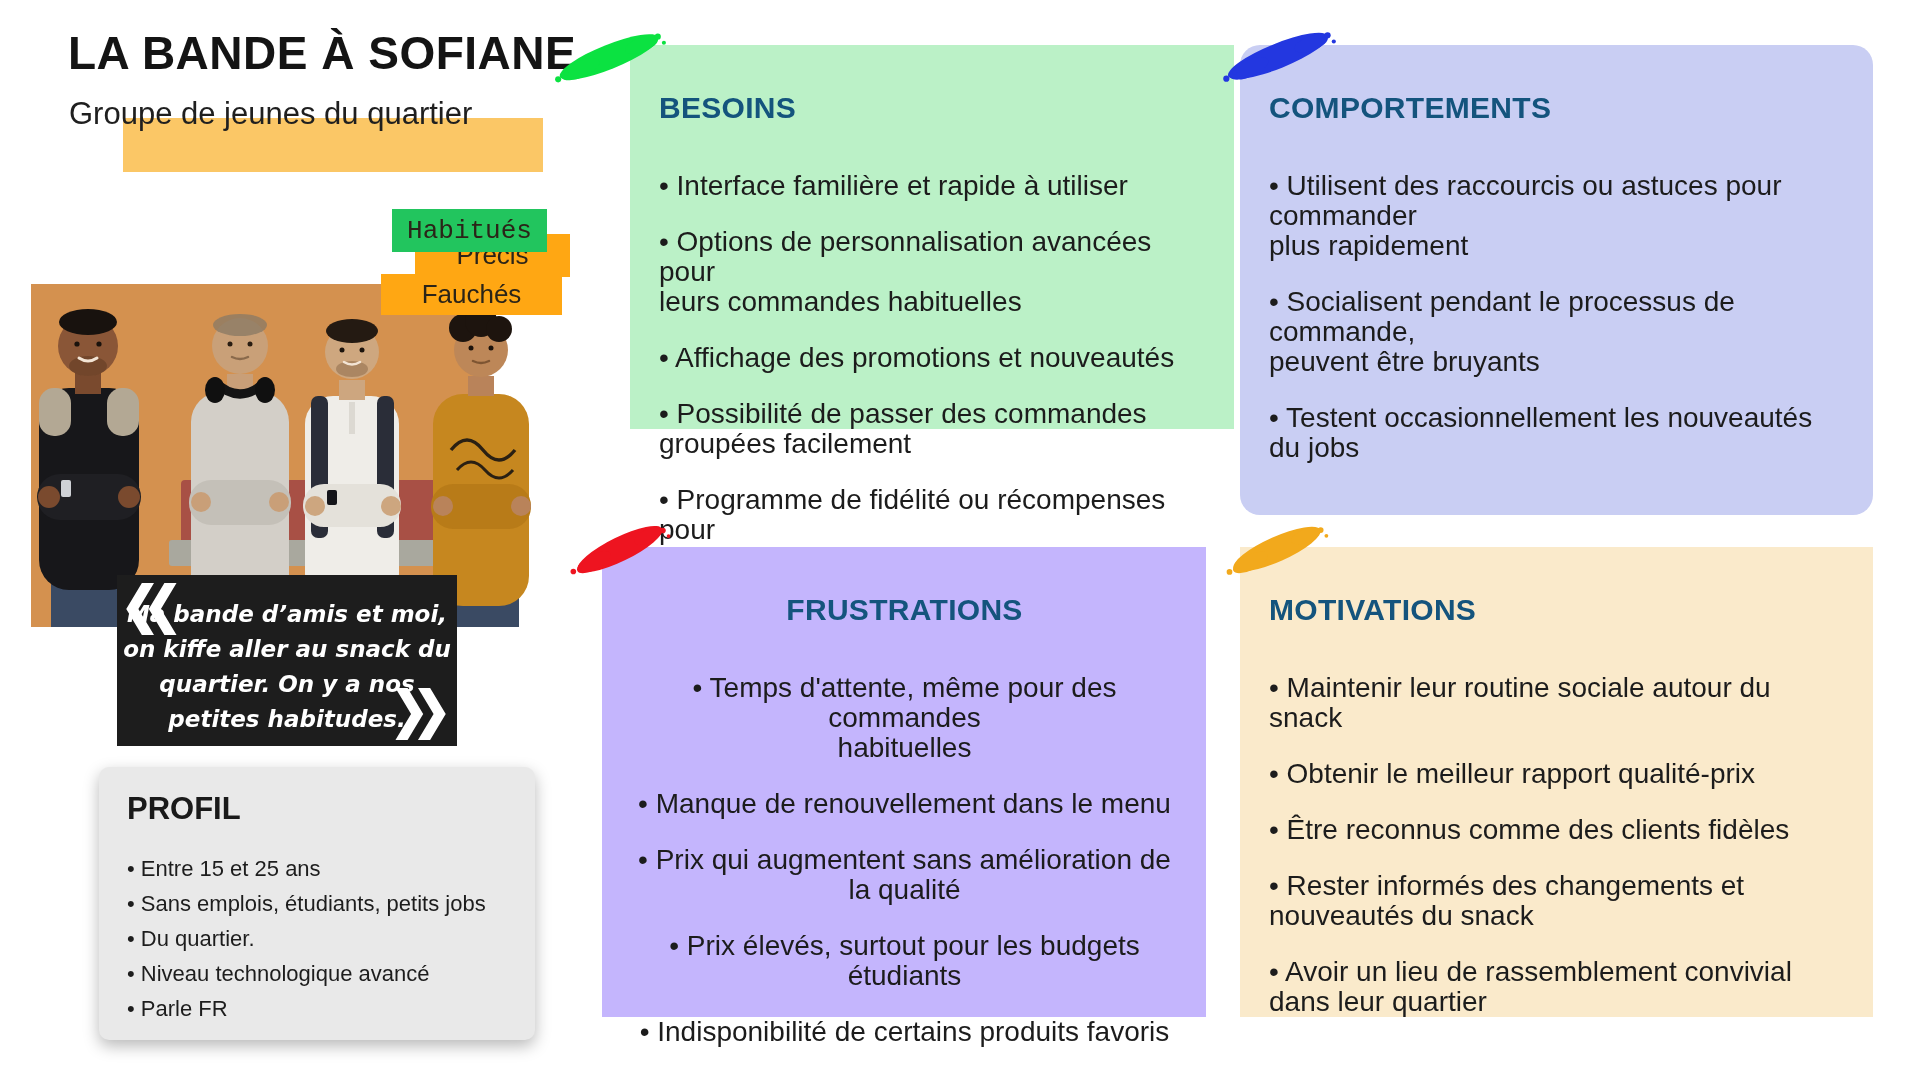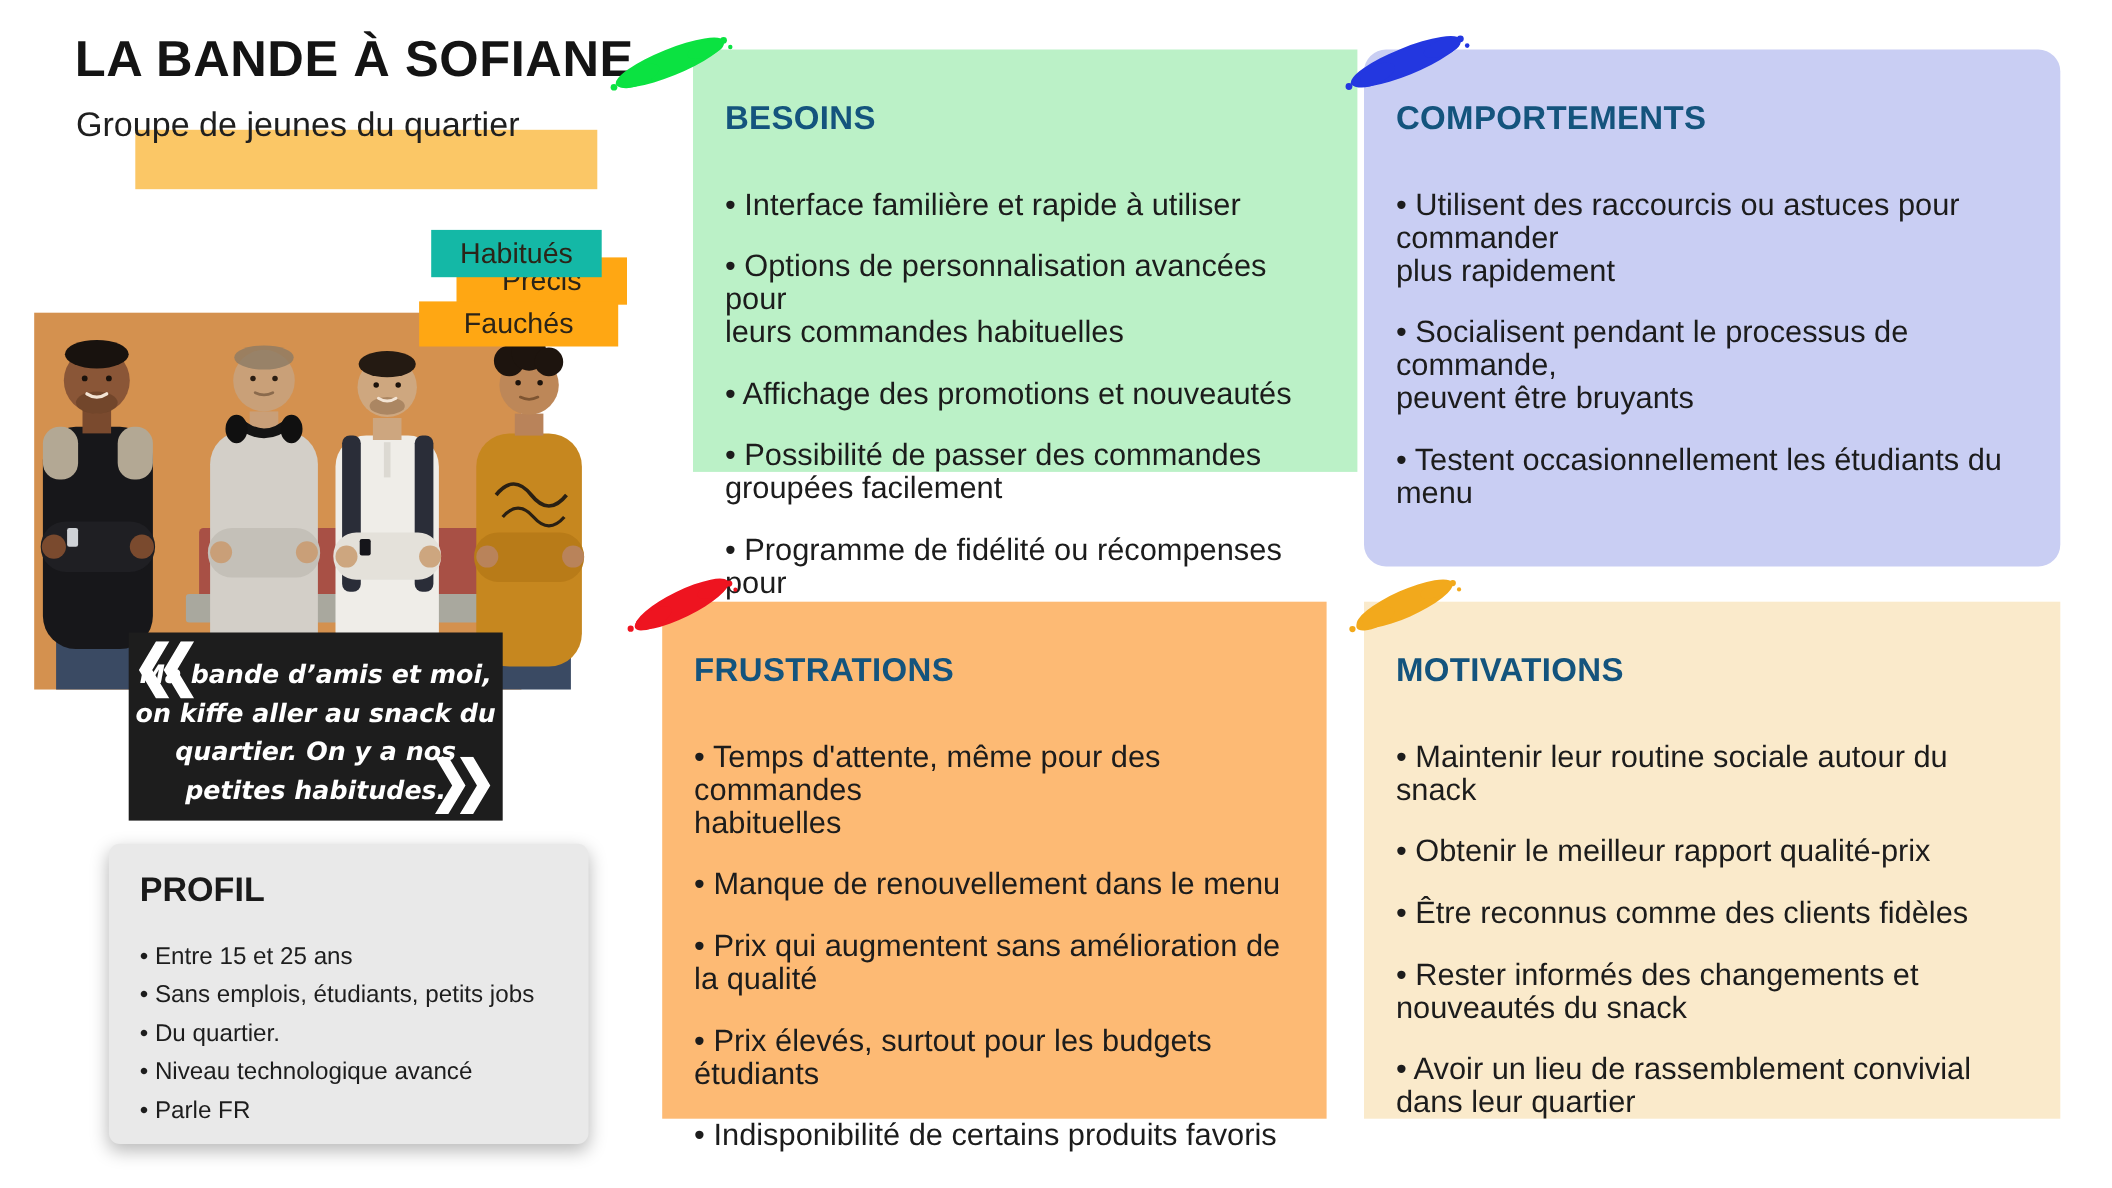--- a/index.html
+++ b/index.html
@@ -56,21 +56,21 @@
   .b-red{left:564px;top:516px;width:112px;height:70px;}
   .b-yellow{left:1220px;top:518px;width:114px;height:66px;}
 </style>
 </head>
 <body>
 
 <div class="abs title">LA BANDE À SOFIANE</div>
 <div class="abs highlight" style="background: rgb(251, 199, 102);"></div>
 <div class="abs subtitle">Groupe de jeunes du quartier</div>
 
-<div class="abs tag tag1" style="background: #14b8a6;">
+<div class="abs tag tag1" style="background: #22c55e; font-family: Liberation Mono, monospace;">
   <span>Habitués</span>
 </div>
 <div class="abs tag tag2" style="background: rgb(255, 167, 19); text-align: right;">
   <span>Précis</span>
 </div>
 <div class="abs tag tag3" style="background: rgb(255, 167, 19);">
   <span>Fauchés</span>
 </div>
 
 <svg class="abs photo" viewBox="0 0 526 343">
@@ -188,24 +188,24 @@
   <div class="panel-item">• Programme de fidélité ou récompenses pour
 clients réguliers</div>
 </div>
 
 <div class="abs panel p-comportements" style="background: rgb(201, 206, 243); border-radius: 20px;">
   <div class="panel-title" style="color: rgb(20, 84, 125);">COMPORTEMENTS</div>
   <div class="panel-item">• Utilisent des raccourcis ou astuces pour commander
 plus rapidement</div>
   <div class="panel-item">• Socialisent pendant le processus de commande,
 peuvent être bruyants</div>
-  <div class="panel-item">• Testent occasionnellement les étudiants du menu</div>
-</div>
-
-<div class="abs panel p-frustrations" style="background: #fdba74;">
+  <div class="panel-item">• Testent occasionnellement les nouveautés du jobs</div>
+</div>
+
+<div class="abs panel p-frustrations" style="background: #c4b5fd; text-align: center;">
   <div class="panel-title" style="color: rgb(20, 84, 125);">FRUSTRATIONS</div>
   <div class="panel-item">• Temps d'attente, même pour des commandes
 habituelles</div>
   <div class="panel-item">• Manque de renouvellement dans le menu</div>
   <div class="panel-item">• Prix qui augmentent sans amélioration de la qualité</div>
   <div class="panel-item">• Prix élevés, surtout pour les budgets étudiants</div>
   <div class="panel-item">• Indisponibilité de certains produits favoris</div>
 </div>
 
 <div class="abs panel p-motivations" style="background: rgb(250, 234, 203);">

